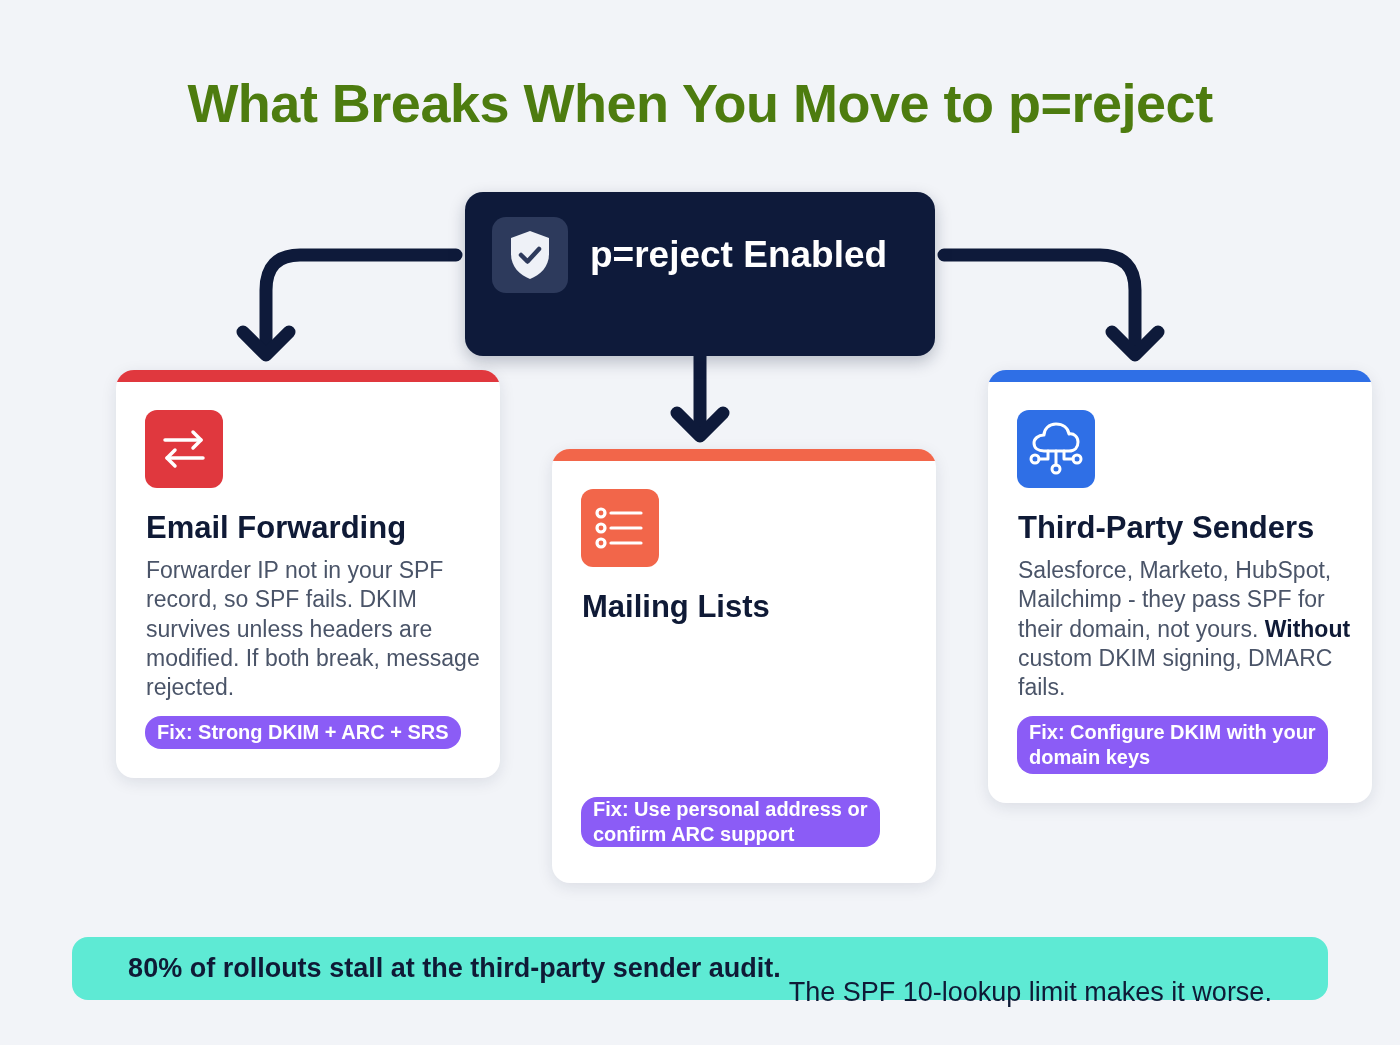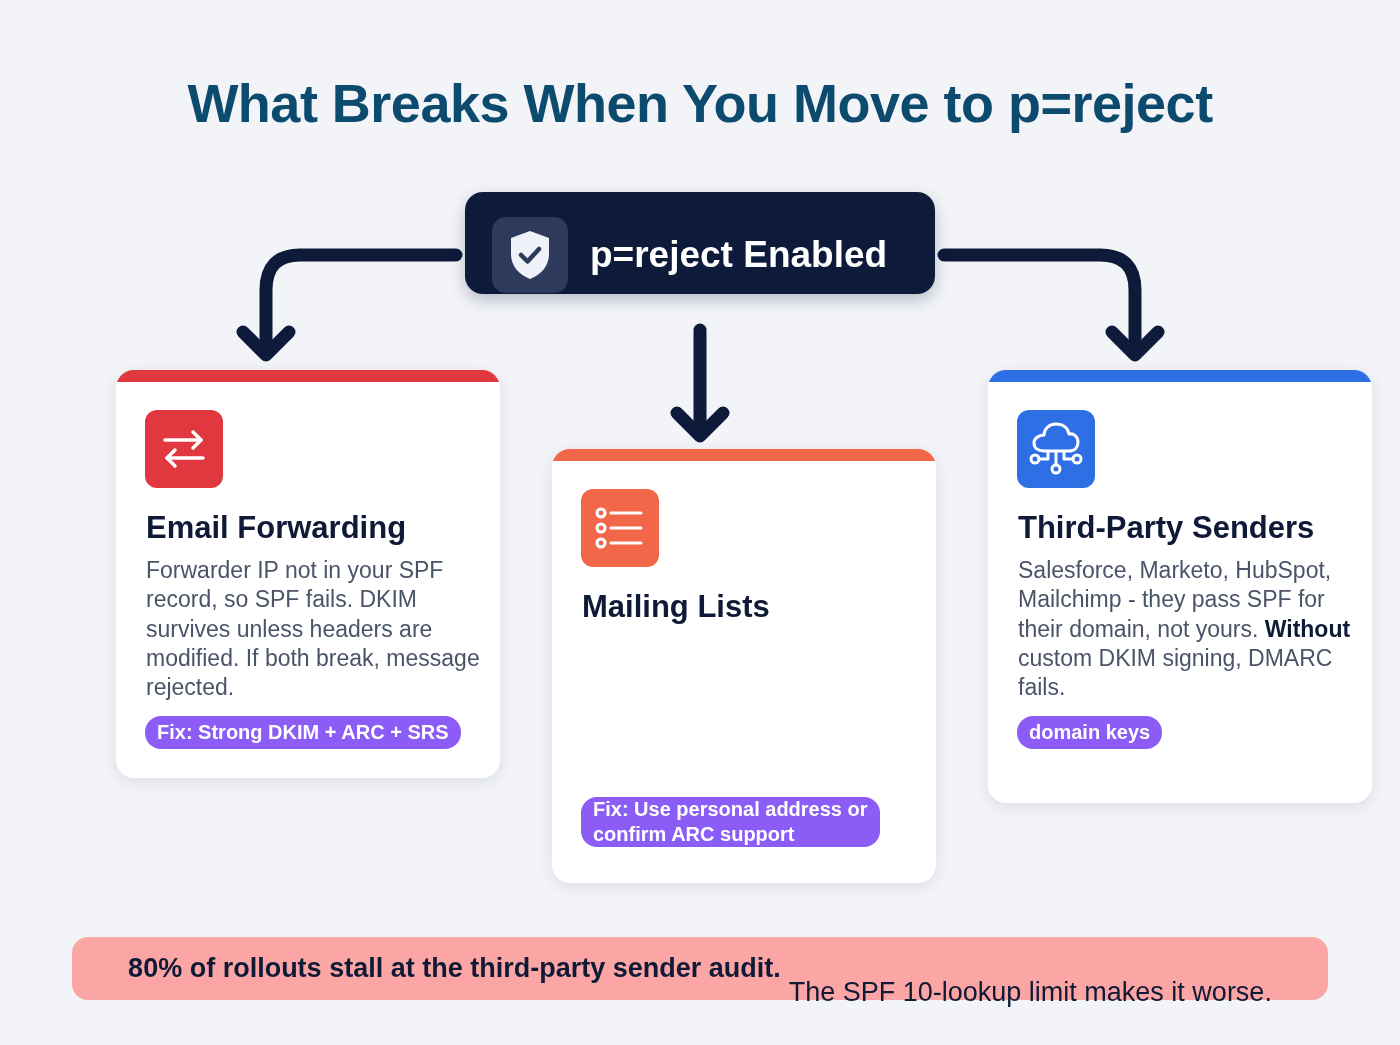--- a/index.html
+++ b/index.html
@@ -7,25 +7,25 @@
   body {
     background: #f2f4f8;
     font-family: "Liberation Sans", "DejaVu Sans", sans-serif;
     position: relative;
     overflow: hidden;
     color: #0f1a36;
   }
   .title {
     position: absolute; left: 0; top: 72px; width: 1400px;
     text-align: center; font-size: 54px; font-weight: 700;
-    color: #0c4a6e; letter-spacing: -0.5px;
+    color: #4d7c0f; letter-spacing: -0.5px;
   }
   .connectors { position: absolute; left: 0; top: 0; width: 1400px; height: 1045px; pointer-events: none; }
   .root-node {
-    position: absolute; left: 465px; top: 192px; width: 470px; height: 102px;
+    position: absolute; left: 465px; top: 192px; width: 470px; height: 164px;
     background: #0e1a3a; border-radius: 18px;
     box-shadow: 0 6px 16px rgba(15,26,54,0.25);
     display: flex; align-items: center;
   }
   .root-icon {
     position: absolute; left: 27px; top: 25px; width: 76px; height: 76px;
     background: #2d3a5c; border-radius: 14px;
     display: flex; align-items: center; justify-content: center;
   }
   .root-label {
@@ -53,21 +53,21 @@
   }
   .card .body b { color: #0f1a36; }
   .fix {
     position: absolute; left: 29px;
     background: #8b5cf6; color: #ffffff;
     font-size: 20px; font-weight: 600;
     padding: 4px 12px; border-radius: 16px; line-height: 25px;
   }
   .footer {
     position: absolute; left: 72px; top: 937px; width: 1256px; height: 63px;
-    background: #fca5a5; border-radius: 16px;
+    background: #5eead4; border-radius: 16px;
     display: flex; align-items: center; justify-content: center;
     font-size: 27px; color: #0f1a36;
   }
   .footer b { font-weight: 700; }
   .footer span.rest { margin-left: 8px; margin-top: 48px; }
 </style>
 </head>
 <body>
 
 <div class="title">What Breaks When You Move to p=reject</div>
@@ -143,20 +143,21 @@
         <circle cx="50" cy="38" r="4"></circle>
     </svg>
   </div>
   <div class="heading">Third-Party Senders</div>
   <div class="body">
     <span>Salesforce, Marketo, HubSpot, Mailchimp - they pass SPF for their domain, not yours.</span>
     <b>Without</b>
     <span>custom DKIM signing, DMARC fails.</span>
   </div>
   <div class="fix" style="top:346px;">
+    <div>Fix: Configure DKIM with your</div>
     <div>domain keys</div>
   </div>
 </div>
 
 <div class="footer">
   <b>80% of rollouts stall at the third-party sender audit.</b>
   <span class="rest">The SPF 10-lookup limit makes it worse.</span>
 </div>
 
 </body></html>

